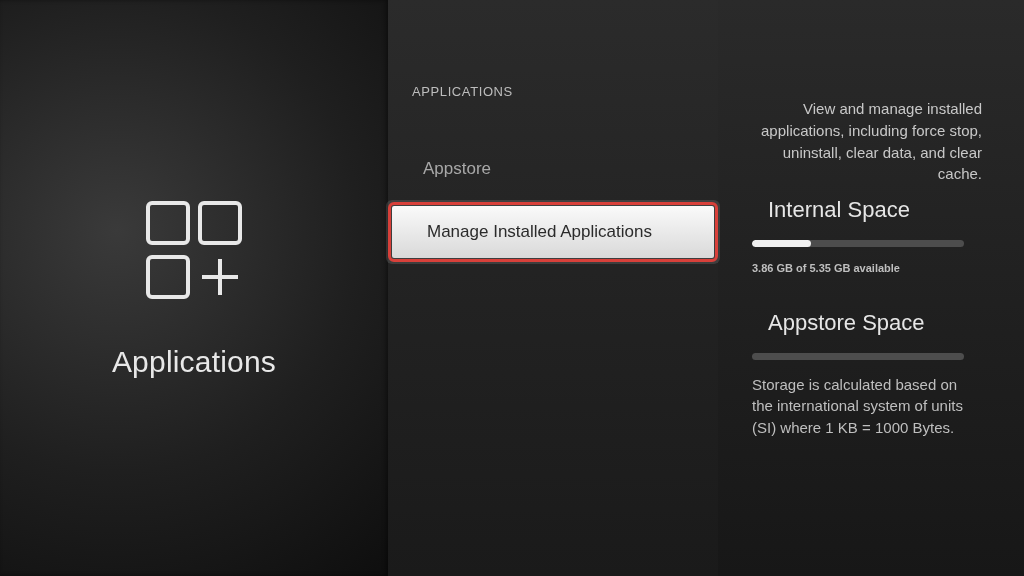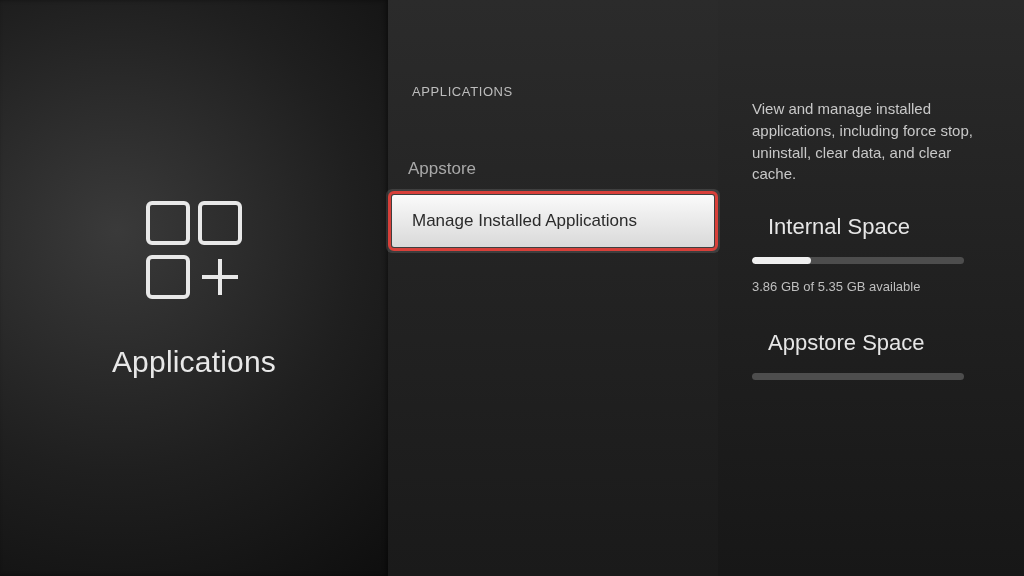--- a/index.html
+++ b/index.html
@@ -16,37 +16,37 @@
   .apps-icon svg{width:100%;height:100%;}
   .left-title{font-size:30px;color:#e8e8e8;font-weight:400;letter-spacing:.2px;}
 
   
   .mid{width:330px;height:100%;
     background:linear-gradient(to bottom,#2b2b2b 0%,#1a1a1a 100%);
     padding:84px 0 0 0;box-sizing:border-box;}
   .mid-header{font-size:13px;letter-spacing:.6px;color:#bdbdbd;
     padding:0 24px 44px 24px;}
   .menu{display:flex;flex-direction:column;}
-  .menu-item{font-size:17px;color:#a8a8a8;padding:16px 20px;cursor:pointer;}
+  .menu-item{font-size:17px;color:#a8a8a8;padding:16px 35px;cursor:pointer;}
   .menu-item.selected{
     background:linear-gradient(to bottom,#fafafa 0%,#d9d9d9 100%);
     color:#2b2b2b;font-weight:500;
-    position:relative;border-radius:2px;margin:0 4px;
+    position:relative;border-radius:2px;margin:11px 4px;
     outline:3px solid #d8403a;outline-offset:1px;
     box-shadow:0 0 0 6px rgba(255,255,255,.12);}
 
   
   .right{flex:1;height:100%;
     background:linear-gradient(to bottom,#2a2a2a 0%,#171717 100%);
     padding:98px 34px 0 34px;box-sizing:border-box;font-size:15px;line-height:1.45;}
-  .desc{color:#c8c8c8;margin-bottom:26px;max-width:230px;}
+  .desc{color:#c8c8c8;margin-bottom:9px;max-width:230px;text-align:right;}
   .space-title{font-size:22px;color:#e6e6e6;font-weight:400;margin:0 0 14px 16px;}
   .bar{width:212px;height:7px;border-radius:4px;background:#4d4d4d;overflow:hidden;margin-bottom:14px;}
   .bar-fill{height:100%;background:#efefef;border-radius:4px;}
-  .space-text{color:#bfbfbf;font-size:13px;margin-bottom:30px;}
+  .space-text{color:#bfbfbf;font-size:11px;margin-bottom:30px;font-weight:bold;}
   .note{color:#bfbfbf;font-size:15px;max-width:230px;}
 </style>
 </head>
 <body>
 
 <div class="screen">
 
   <div class="left">
     <div class="apps-icon">
       <svg viewBox="0 0 120 120" fill="none" stroke="#e8e8e8" stroke-width="4">
@@ -75,15 +75,16 @@
     <div class="bar">
       <div class="bar-fill" style="width:28%"></div>
     </div>
     <div class="space-text">3.86 GB of 5.35 GB available</div>
 
     <div class="space-title">Appstore Space</div>
     <div class="bar">
       <div class="bar-fill" style="width:0%"></div>
     </div>
 
+    <div class="note">Storage is calculated based on the international system of units (SI) where 1 KB = 1000 Bytes.</div>
   </div>
 
 </div>
 
 </body></html>

